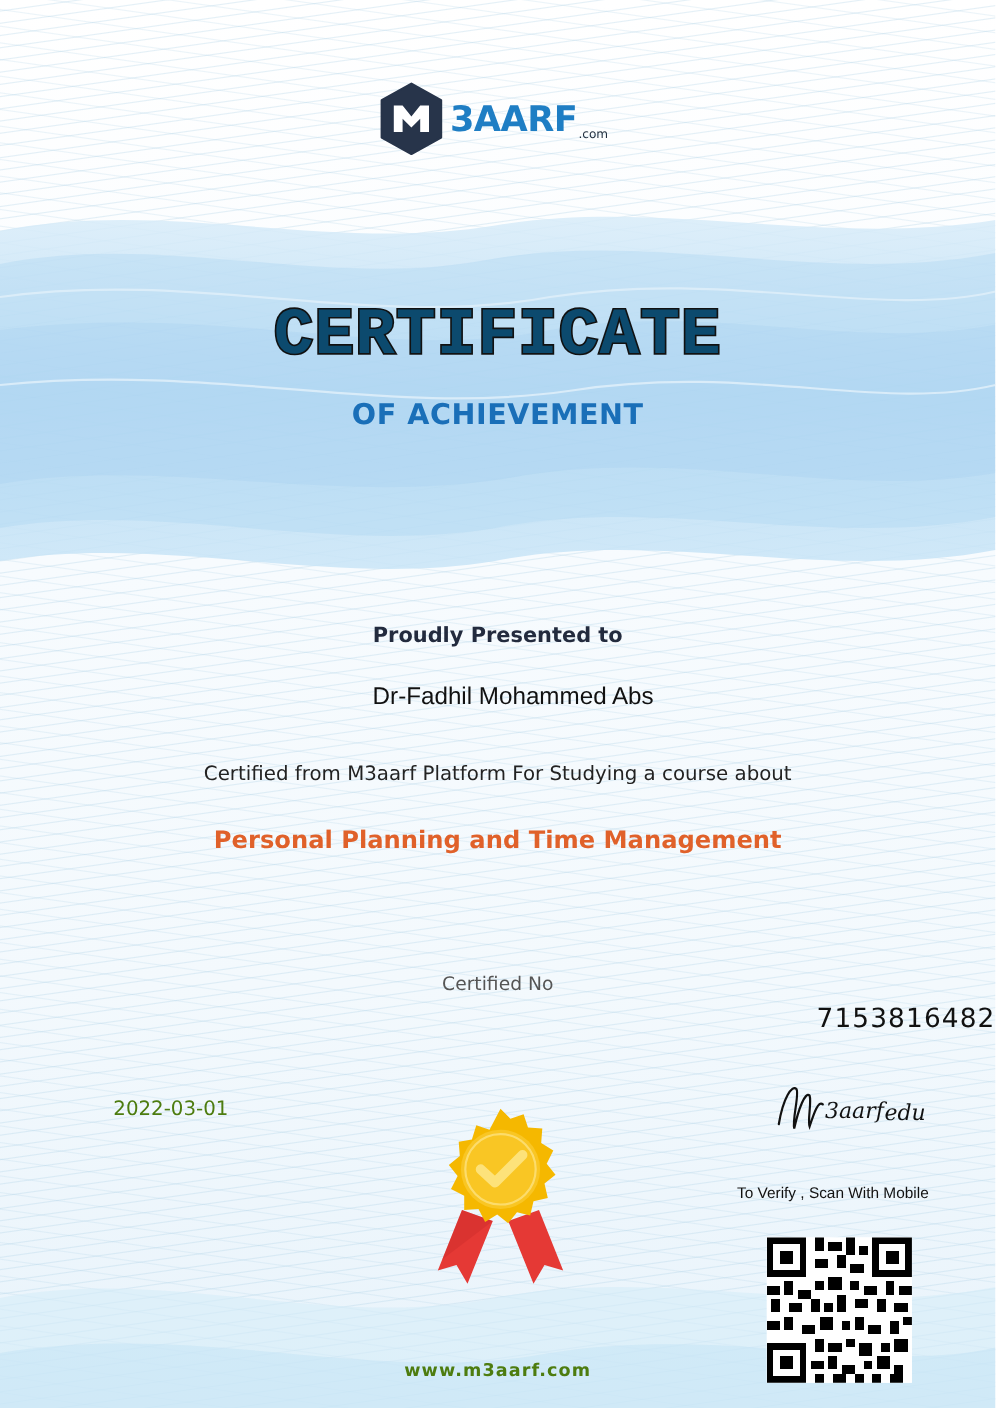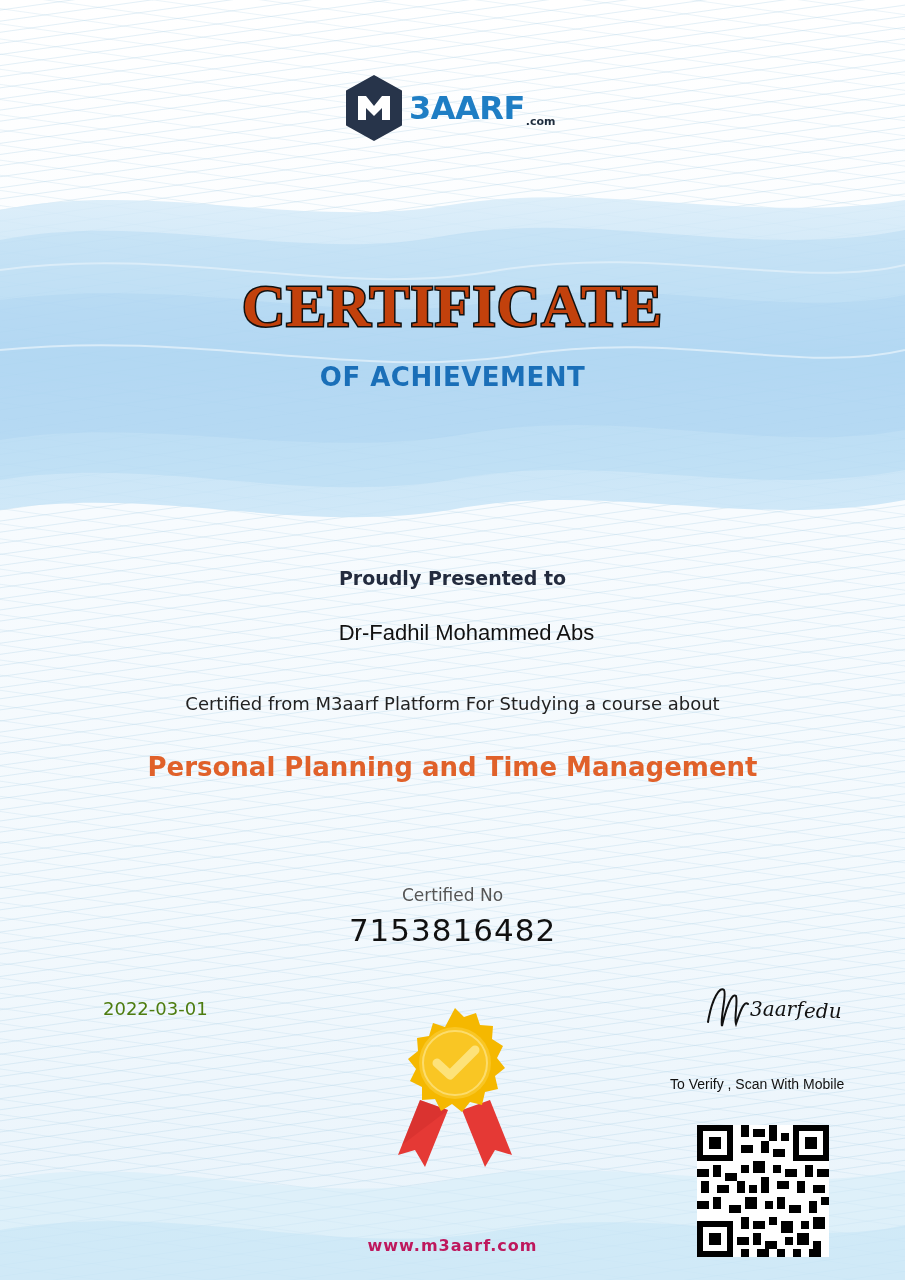--- a/index.html
+++ b/index.html
@@ -17,26 +17,26 @@
   }
   .wave-band { position:absolute; left:0; top:180px; width:905px; height:360px; }
   .bottom-wave { position:absolute; left:0; bottom:0; width:905px; height:220px; }
 
   .logo { position:absolute; top:74px; left:345px; display:flex; align-items:center; }
   .logo-hex { width:58px; height:68px; }
   .logo-text {
     font-family:"DejaVu Sans", sans-serif; font-weight:bold; font-size:32px;
     color:#1f7ec4; letter-spacing:-0.5px; margin-left:6px;
   }
-  .logo-dotcom { font-family:"DejaVu Sans", sans-serif; font-weight:bold; font-size:11px; color:#1f2d3d; margin-left:1px; align-self:flex-end; margin-bottom:14px; }
+  .logo-dotcom { font-family:"DejaVu Sans", sans-serif; font-weight:normal; font-size:11px; color:#1f2d3d; margin-left:1px; align-self:flex-end; margin-bottom:14px; }
 
   .title {
     position:absolute; top:272px; left:0; width:905px; text-align:center;
-    font-family:Liberation Serif, serif; font-weight:bold; font-size:60px;
-    color:#c2410c; letter-spacing:1px;
+    font-family:Liberation Mono, monospace; font-weight:bold; font-size:60px;
+    color:#0c4a6e; letter-spacing:1px;
     -webkit-text-stroke:3px #111111; paint-order:stroke fill;
   }
   .subtitle {
     position:absolute; top:362px; left:0; width:905px; text-align:center;
     font-family:"DejaVu Sans", sans-serif; font-weight:bold; font-size:26px;
     color:#1a6fb8; letter-spacing:0.5px;
   }
   .presented {
     position:absolute; top:567px; left:0; width:905px; text-align:center;
     font-family:"DejaVu Sans", sans-serif; font-weight:bold; font-size:19px; color:#232b3e;
@@ -44,46 +44,46 @@
   .recipient {
     position:absolute; top:620px; left:0; width:905px; text-align:center;
     font-family:"Liberation Sans", sans-serif; font-size:22px; color:#111111;padding-left:14px;
   }
   .certified-from {
     position:absolute; top:693px; left:0; width:905px; text-align:center;
     font-family:"DejaVu Sans", sans-serif; font-size:18px; color:#222222;
   }
   .course {
     position:absolute; top:752px; left:0; width:905px; text-align:center;
-    font-family:"DejaVu Sans", sans-serif; font-weight:bold; font-size:26px; color:#e0612a;
+    font-family:"DejaVu Sans", sans-serif; font-weight:bold; font-size:22px; color:#e0612a;
   }
   .cert-no-label {
     position:absolute; top:885px; left:0; width:905px; text-align:center;
     font-family:"DejaVu Sans", sans-serif; font-size:17px; color:#555555;
   }
   .cert-no {
-    position:absolute; top:912px; left:0; width:905px; text-align:center;
-    font-family:"DejaVu Sans", sans-serif; font-size:31px; color:#111111; letter-spacing:1px;
+    position:absolute; top:912px; left:0; width:905px; text-align:right;
+    font-family:"DejaVu Sans", sans-serif; font-size:24px; color:#111111; letter-spacing:1px;
   }
   .date {
     position:absolute; top:998px; left:103px;
     font-family:"DejaVu Sans", sans-serif; font-size:18px; color:#4d7c0f;
   }
   .signature {
     position:absolute; top:978px; left:700px; width:150px; height:60px;
   }
   .verify {
     position:absolute; top:1076px; left:670px;
     font-family:"Liberation Sans", sans-serif; font-size:14px; color:#111111;text-align:center;
   }
   .qr { position:absolute; top:1125px; left:697px; width:132px; height:132px; background:#fff; }
   .badge { position:absolute; top:1005px; left:390px; width:130px; height:170px; }
   .website {
     position:absolute; top:1236px; left:0; width:905px; text-align:center;
-    font-family:"DejaVu Sans", sans-serif; font-weight:bold; font-size:16px; color:#be185d; letter-spacing:1px;
+    font-family:"DejaVu Sans", sans-serif; font-weight:bold; font-size:16px; color:#4d7c0f; letter-spacing:1px;
   }
 </style>
 </head>
 <body>
 
 <div class="bg-lines"></div>
 
 <svg class="wave-band" viewBox="0 0 905 360" preserveAspectRatio="none">
   <defs>
     <linearGradient id="wg" x1="0" y1="0" x2="0" y2="1">

